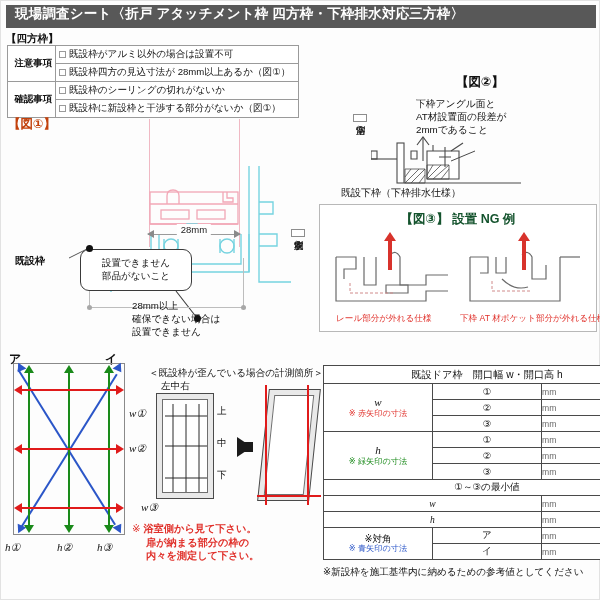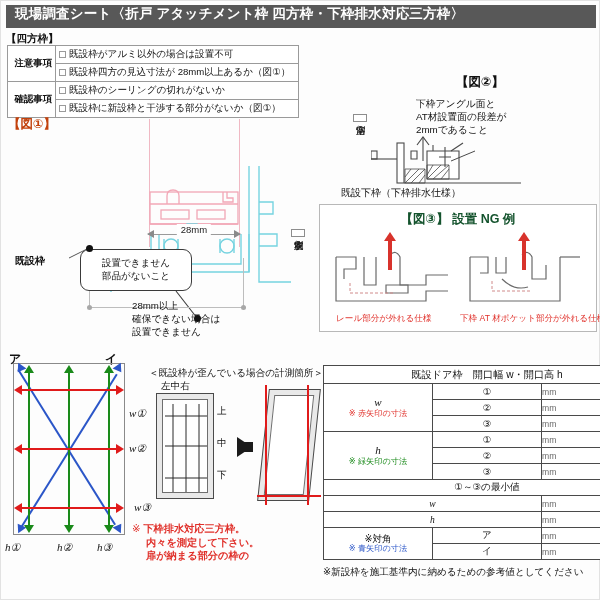--- a/index.html
+++ b/index.html
@@ -431,30 +431,30 @@
     <div class="ar ar-lf" style="left:1px;   top:22px;"></div>
     <div class="ar ar-lf" style="left:1px;   top:81px;"></div>
     <div class="ar ar-lf" style="left:1px;   top:140px;"></div>
     <div class="ar ar-rt" style="left:103px; top:22px;"></div>
     <div class="ar ar-rt" style="left:103px; top:81px;"></div>
     <div class="ar ar-rt" style="left:103px; top:140px;"></div>
   </div>
 
   <div class="wlab" style="left:128px; top:382px;margin-top:24px;">w①</div>
   <div class="wlab" style="left:128px; top:441px;">w②</div>
-  <div class="wlab" style="left:133px; top:500px;">w③</div>
+  <div class="wlab" style="left:140px; top:500px;">w③</div>
 
   <div class="hlab" style="left:4px; top:540px;">h①</div>
   <div class="hlab" style="left:56px; top:540px;">h②</div>
   <div class="hlab" style="left:96px; top:540px;">h③</div>
 
   <div class="rednote">
-    <div><span class="mk">※</span> <span>下枠排水対応三方枠。</span></div>
+    <div><span class="mk">※</span> <span>浴室側から見て下さい。</span></div>
+    <div style="padding-left:14px;">扉が納まる部分の枠の</div>
     <div style="padding-left:14px;">内々を測定して下さい。</div>
-    <div style="padding-left:14px;">扉が納まる部分の枠の</div>
   </div>
 
   <div class="dist-title">＜既設枠が歪んでいる場合の計測箇所＞</div>
   <div class="lcr">左中右</div>
 
   <div class="dbox1">
     <div class="inner"></div>
     <svg width="58" height="106" style="position:absolute;left:0;top:0;">
       <g stroke="#2a2a2a" stroke-width="1">
         <path d="M8,22 L50,22"></path>

